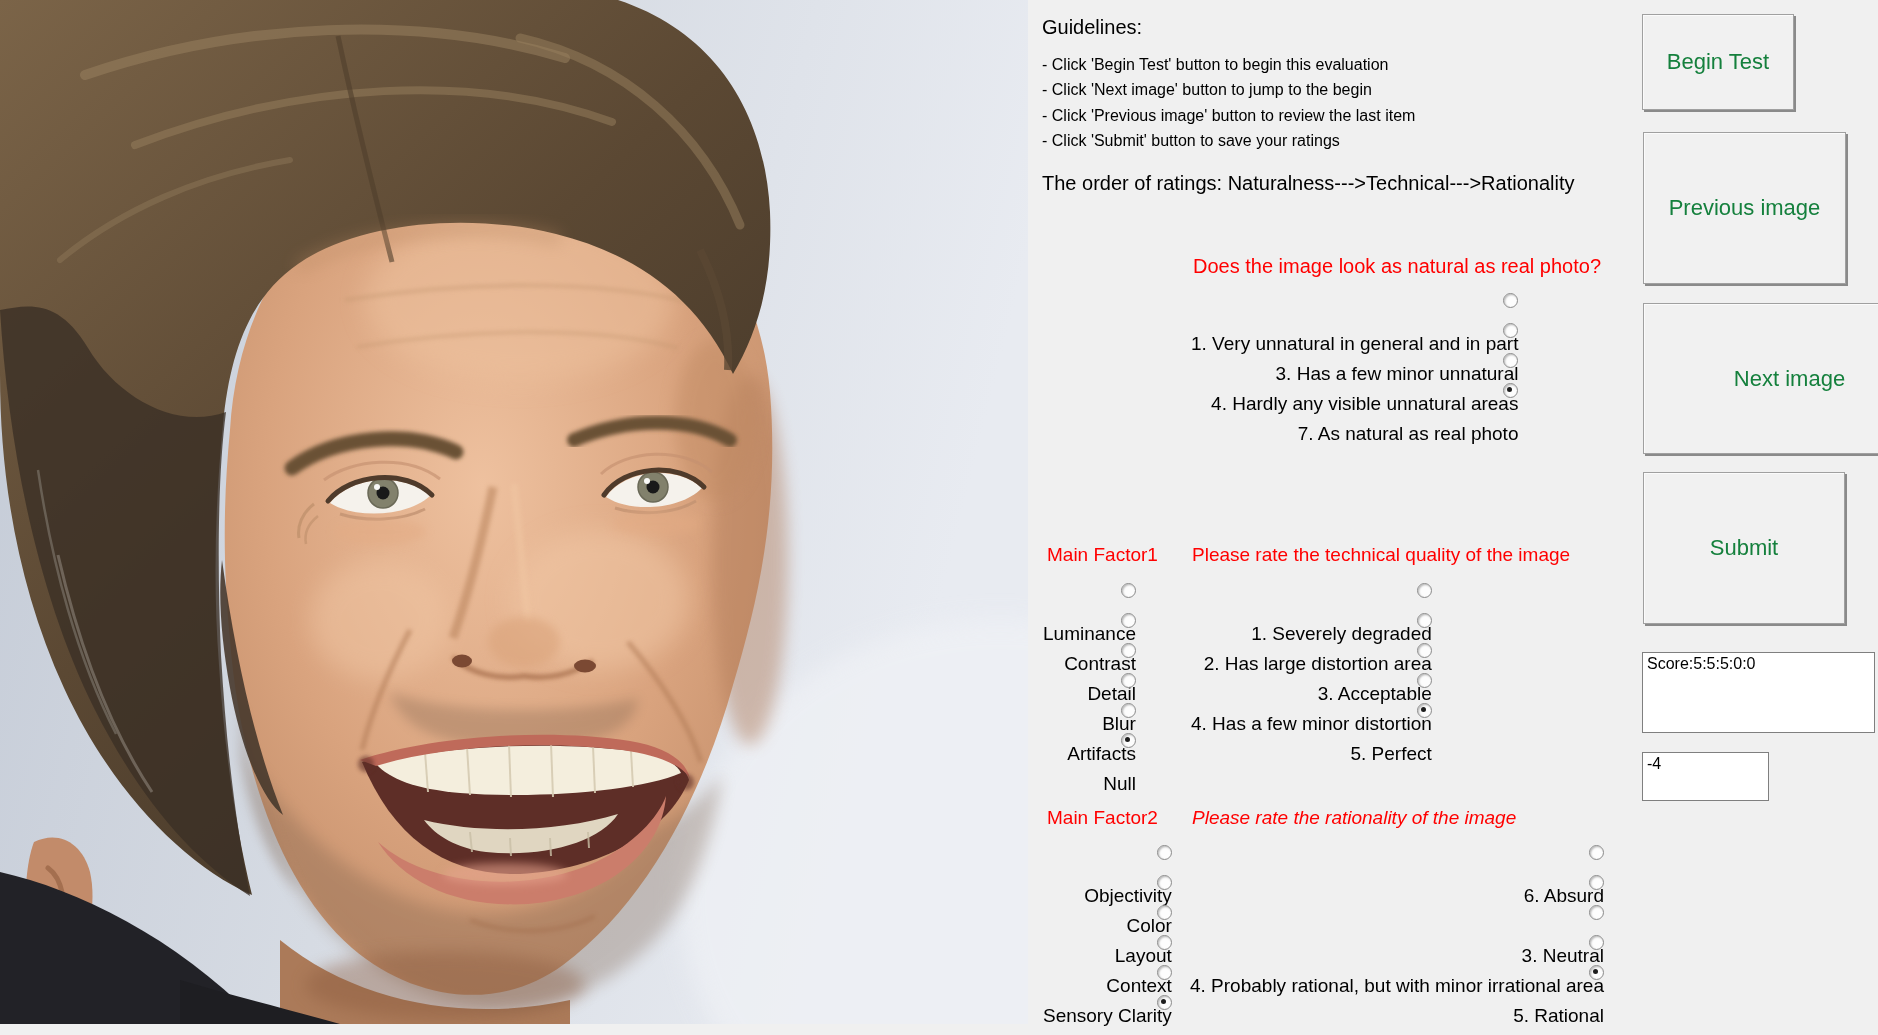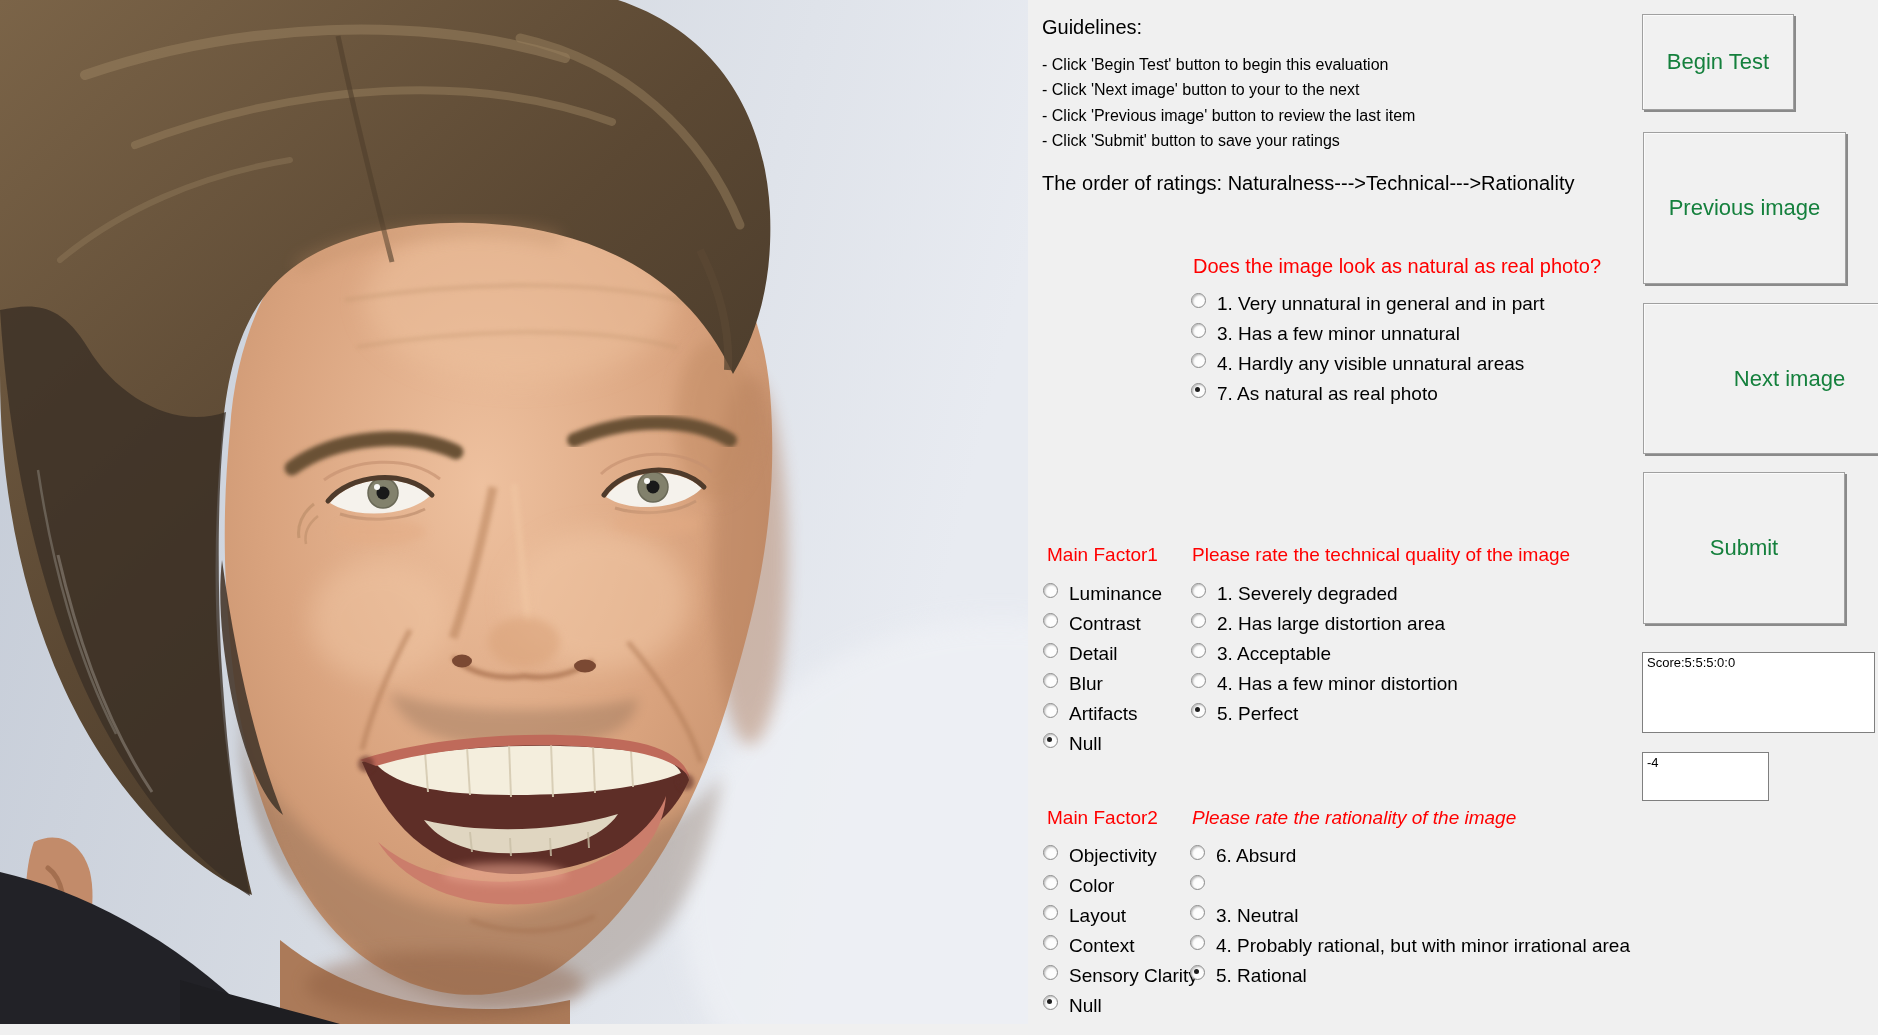--- a/index.html
+++ b/index.html
@@ -27,21 +27,21 @@
   .f2-label{left:1047px;top:807px;font-size:19px;}
   .rat-heading{left:1192px;top:807px;font-size:19px;font-style:italic;}
 
   
   .group{display:block;}
   .g-naturalness{left:1191px;top:293px;}
   .g-factor1{left:1043px;top:583px;}
   .g-technical{left:1191px;top:583px;}
   .g-factor2{left:1043px;top:845px;}
   .g-rationality{left:1190px;top:845px;}
-  .radio-row{display:flex;align-items:flex-start;height:30px;gap:11px;cursor:default;}
+  .radio-row{display:flex;align-items:flex-end;height:30px;gap:25px;cursor:default;flex-direction:column;}
   .radio{width:13px;height:13px;border-radius:50%;background:#fdfdfd;border:1px solid #8a8a8a;
          box-shadow:inset 1px 1px 2px rgba(0,0,0,.28);position:relative;flex:none;}
   .radio.selected::after{content:"";position:absolute;left:3px;top:3px;width:5px;height:5px;
          border-radius:50%;background:#1e1e1e;}
   .radio-label{font-size:19px;white-space:nowrap;}
 
   
   .btn{
     background:var(--button-face,#f1f1f1);
     border:1px solid var(--button-border,#a0a0a0);
@@ -50,21 +50,21 @@
     font-size:22px;color:#15803d;cursor:pointer;white-space:nowrap;
   }
   .btn-begin{left:1642px;top:14px;width:150px;height:94px;}
   .btn-prev{left:1643px;top:132px;width:201px;height:150px;}
   .btn-next{left:1643px;top:303px;width:201px;height:149px;padding-left:45px;}
   .btn-submit{left:1643px;top:472px;width:200px;height:150px;}
 
   
   .editbox{
     background:#fff;border:1px solid var(--field-border,#7f7f7f);
-    font-size:13px;padding:2px 4px;color:#000;white-space:nowrap;overflow:hidden;
+    font-size:16px;padding:2px 4px;color:#000;white-space:nowrap;overflow:hidden;
   }
   .score-box{left:1642px;top:652px;width:223px;height:75px;}
   .offset-box{left:1642px;top:752px;width:117px;height:43px;}
 </style>
 </head>
 <body>
 
 <div class="abs photo">
   <svg viewBox="0 0 1028 1024" preserveAspectRatio="none">
     <defs>
@@ -197,21 +197,21 @@
     <path d="M48,868 C62,878 68,904 61,934" stroke="#9a6647" stroke-width="5" fill="none" opacity="0.75" stroke-linecap="round"></path>
 
     <path d="M0,872 C80,890 180,940 260,1024 L0,1024 Z" fill="#222227"></path>
     <path d="M180,980 C230,995 290,1010 340,1024 L180,1024 Z" fill="#1e1e22"></path>
   </svg>
 </div>
 
 <div class="abs guidelines-title">Guidelines:</div>
 <div class="abs guidelines-list">
   <div>- Click 'Begin Test' button to begin this evaluation</div>
-  <div>- Click 'Next image' button to your to the next</div>
+  <div>- Click 'Next image' button to jump to the begin</div>
   <div>- Click 'Previous image' button to review the last item</div>
   <div>- Click 'Submit' button to save your ratings</div>
 </div>
 <div class="abs order-line">The order of ratings: Naturalness---&gt;Technical---&gt;Rationality</div>
 
 <div class="abs red q1-heading">Does the image look as natural as real photo?</div>
 <div class="abs group g-naturalness">
     <div class="radio-row">
       <span class="radio"></span>
       <span class="radio-label">1. Very unnatural in general and in part</span>

